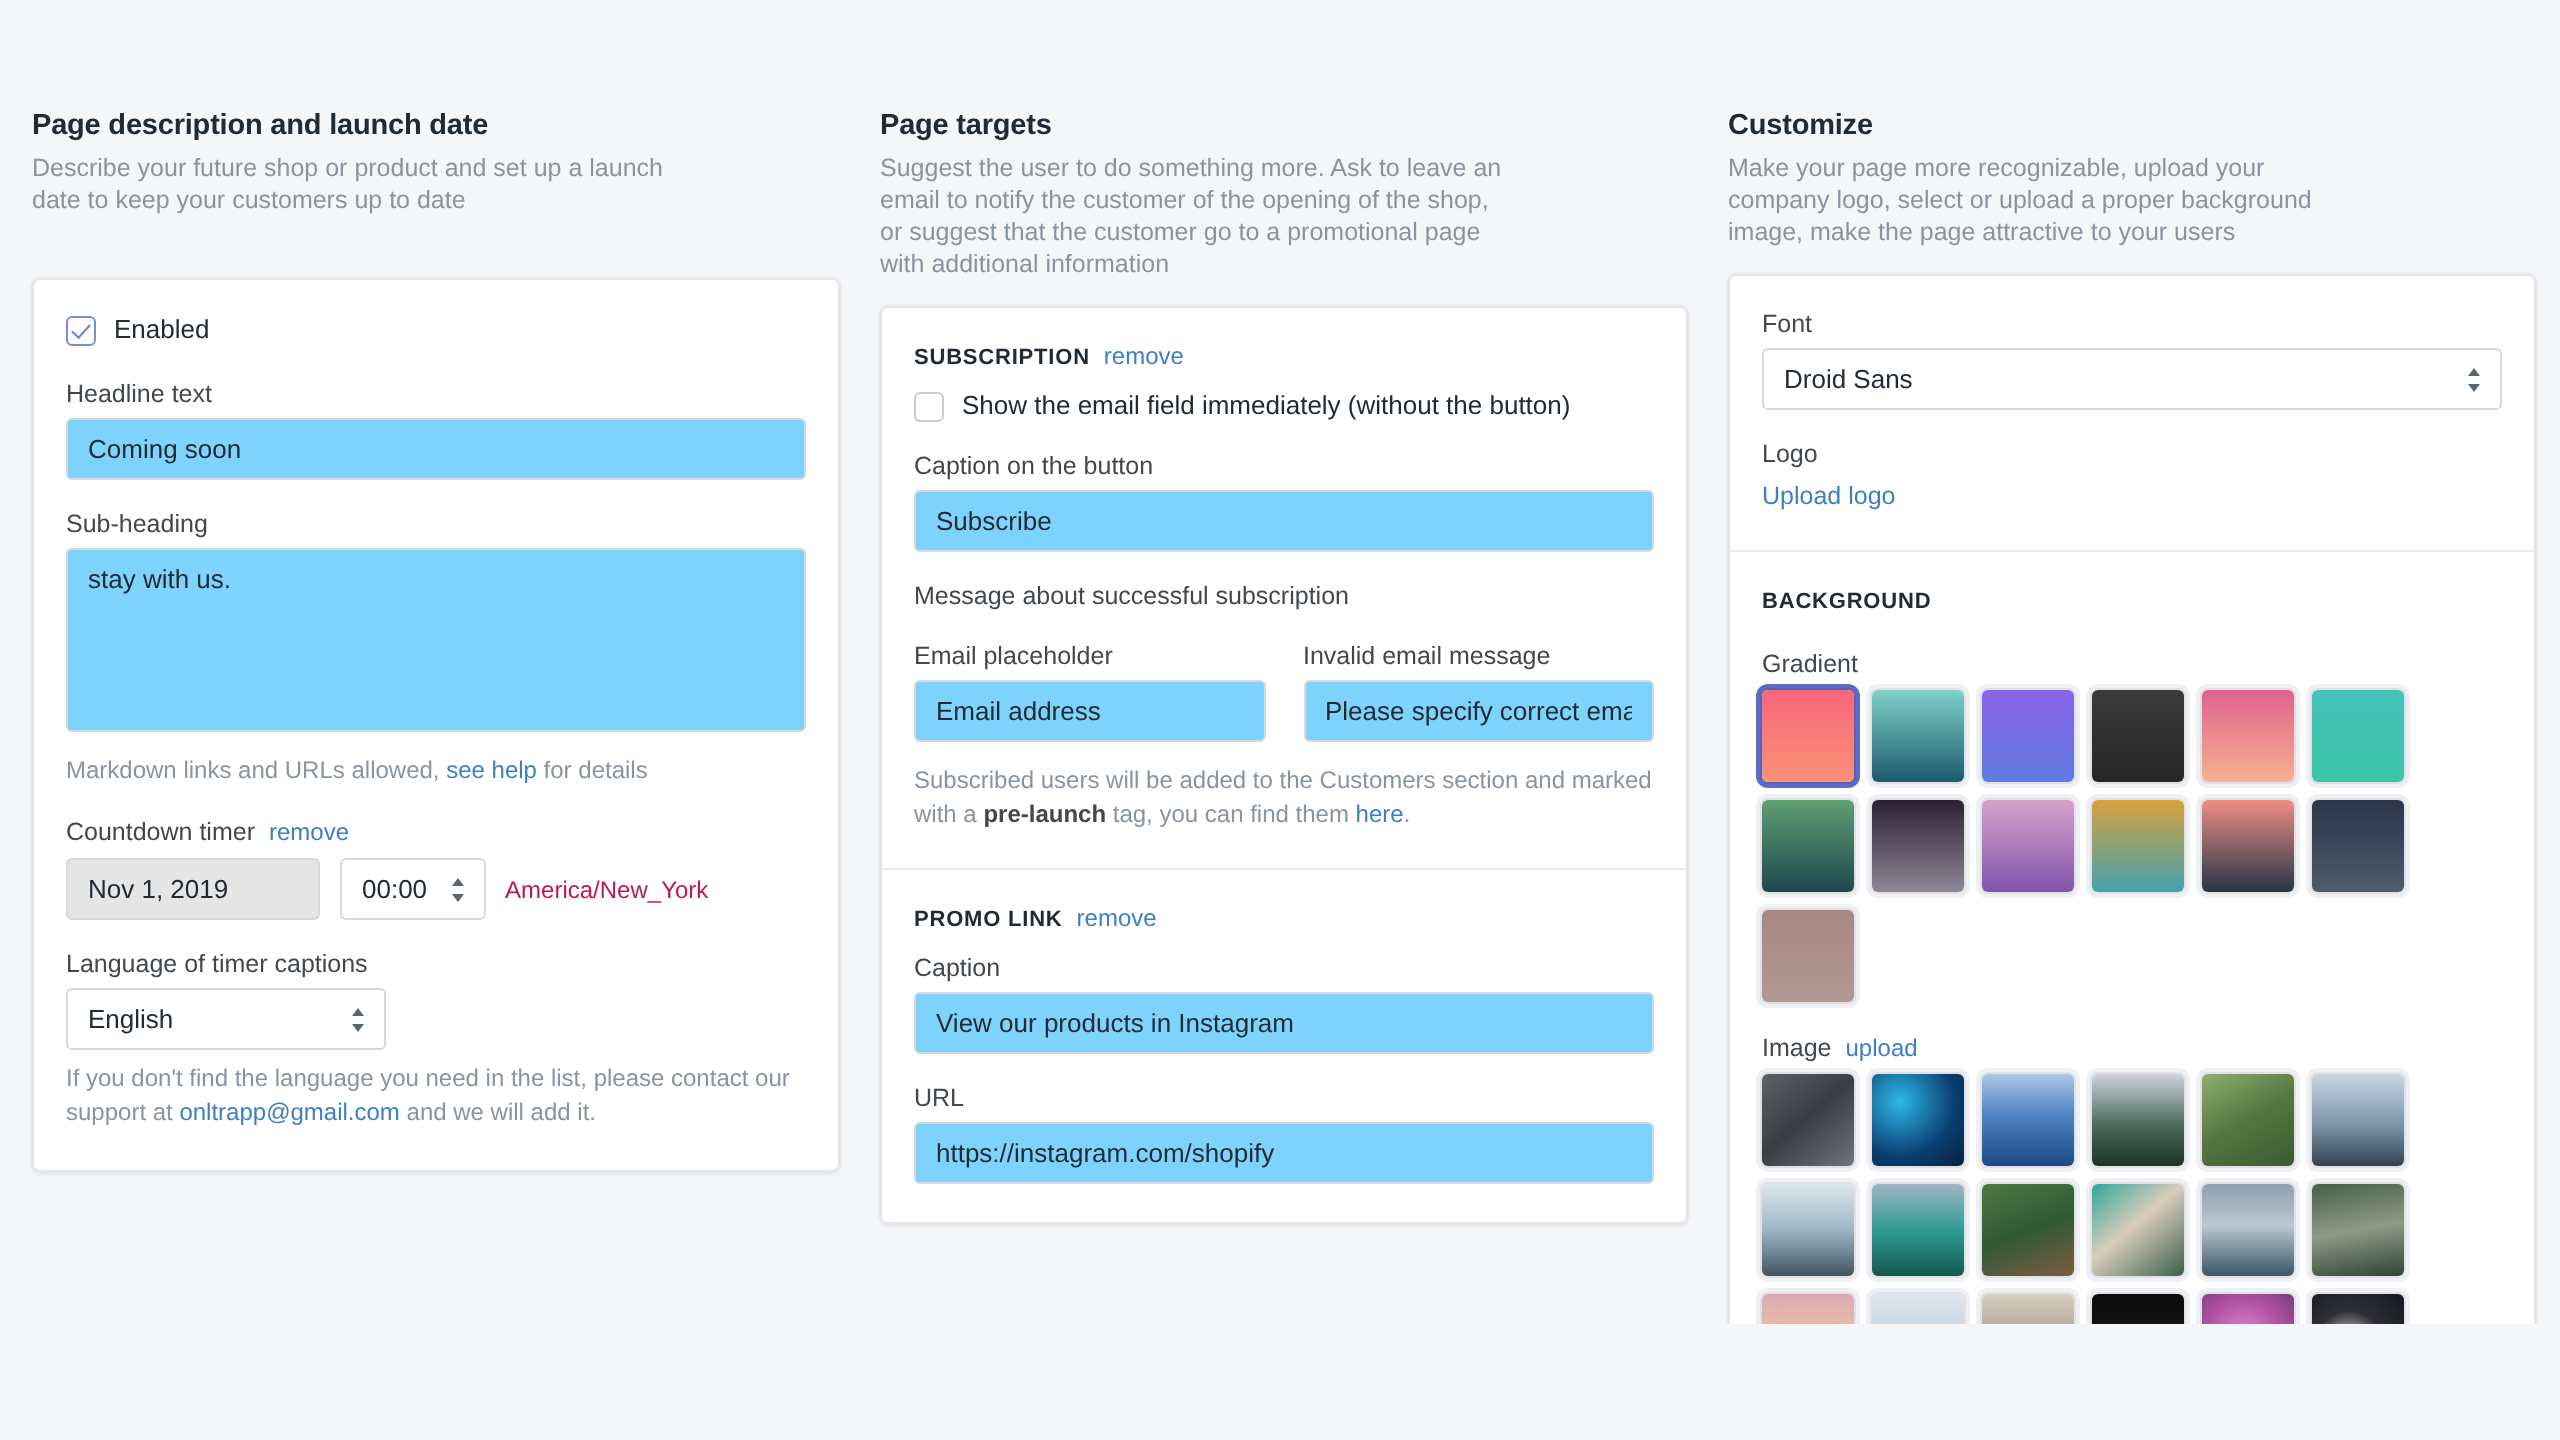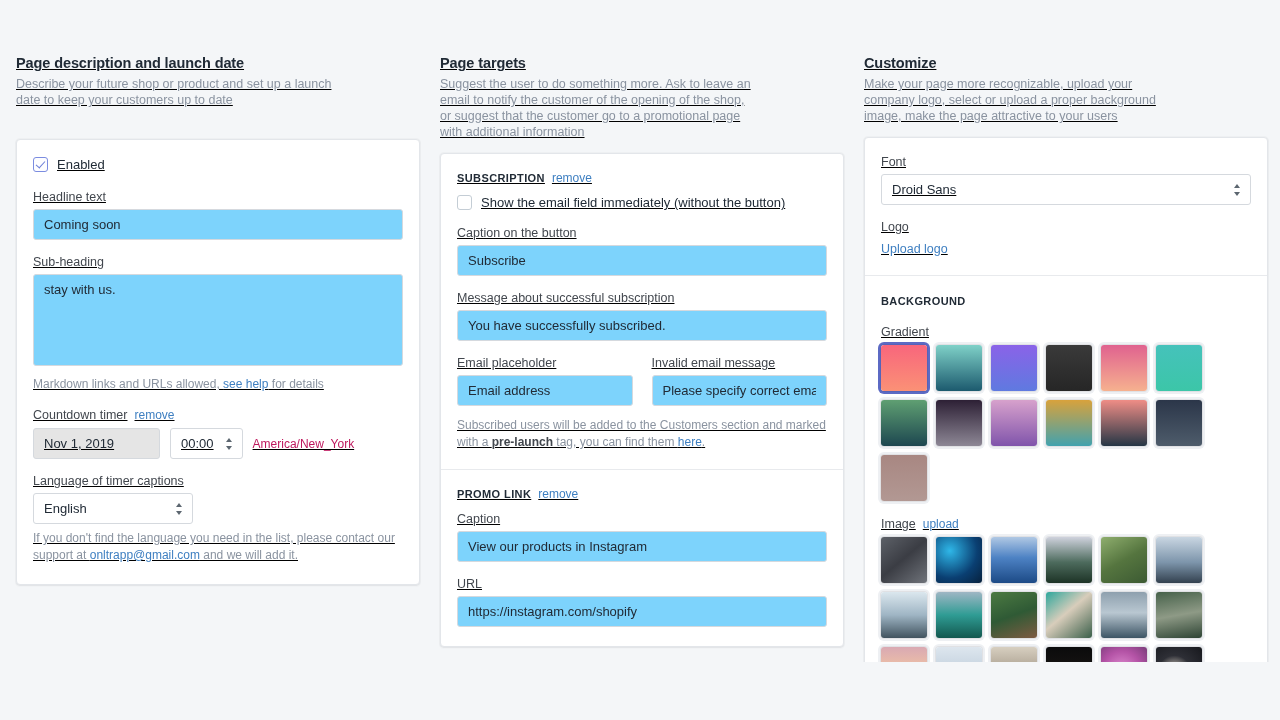--- a/index.html
+++ b/index.html
@@ -9,21 +9,20 @@
     width: 1280px; height: 720px;
     background: #f4f6f8;
     font-family: "Liberation Sans", sans-serif;
     -webkit-font-smoothing: antialiased;
   }
   .page {
     width: 1280px; height: 662px;
     position: relative;
     background: #f4f6f8;
     overflow: hidden;
-    text-decoration: underline;
   }
   .columns {
     display: flex;
     gap: 20px;
     padding: 55px 16px 0 16px;
   }
   .col { width: 404px; flex: 0 0 404px; }
 
   
   .sec-title {
@@ -100,21 +99,21 @@
   }
   .helper {
     font-size: 12px;
     color: #8a93a0;
     line-height: 17px;
     margin-top: 6px;
   }
   .helper b { color: #42474e; font-weight: bold; }
 
   
-  .cbrow { display: flex; align-items: flex-start; gap: 9px; }
+  .cbrow { display: flex; align-items: center; gap: 9px; }
   .cbox {
     width: 15px; height: 15px;
     border-radius: 3px;
     border: 1px solid #c4cdd5;
     background: #fff;
     flex: 0 0 15px;
     position: relative;
     cursor: pointer;
   }
   .cbox.checked {
@@ -303,21 +302,20 @@
             <span class="cb-label">Show the email field immediately (without the button)</span>
           </div>
 
           <div class="field mt14">
             <label class="label">Caption on the button</label>
             <input class="txt" type="text" value="Subscribe" style="">
           </div>
 
           <div class="field">
             <label class="label">Message about successful subscription</label>
-            <input class="txt" type="text" value="You have successfully subscribed." style="">
           </div>
 
           <div class="field two-up">
             <div>
               <label class="label">Email placeholder</label>
               <input class="txt" type="text" value="Email address" style="">
             </div>
             <div>
               <label class="label">Invalid email message</label>
               <input class="txt" type="text" value="Please specify correct email address" style="">

